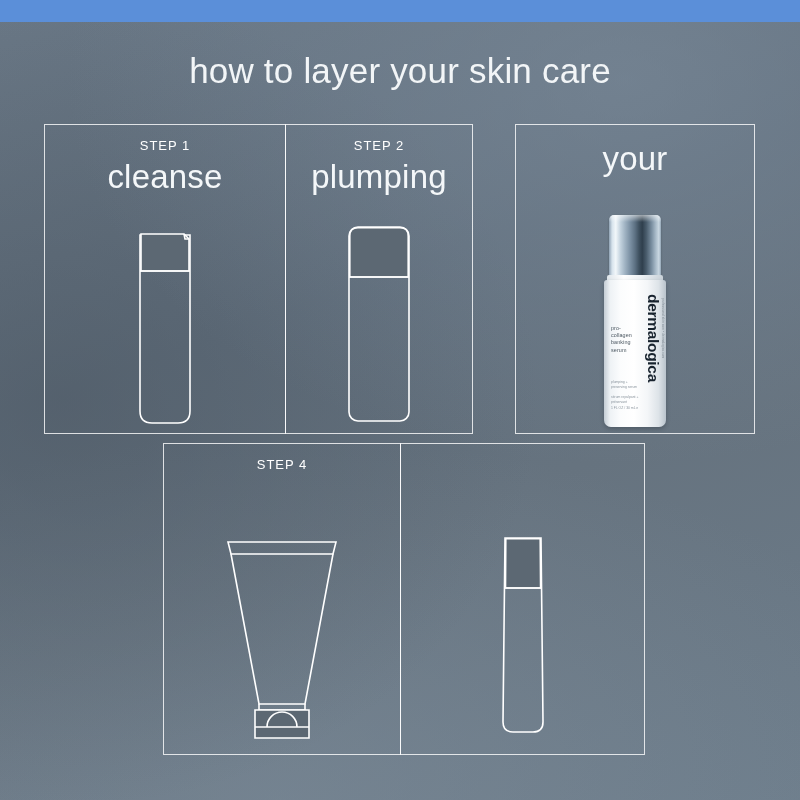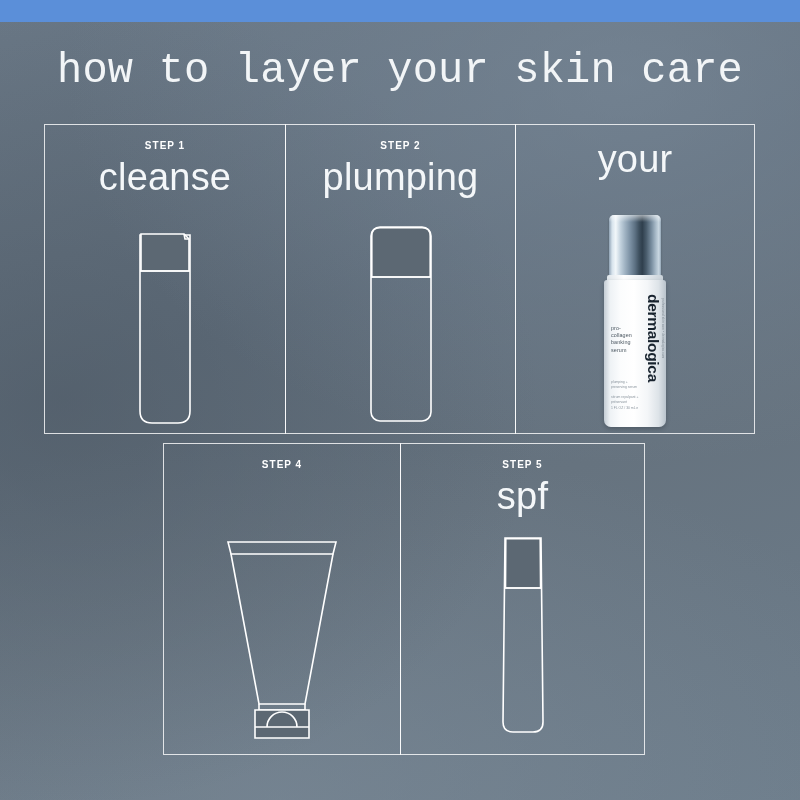--- a/index.html
+++ b/index.html
@@ -37,67 +37,66 @@
   }
 
   
   #title {
     position: absolute;
     left: 0;
     top: 50px;
     width: 800px;
     text-align: center;
     color: #f2f5f7;
-    font-size: 42px;
+    font-size: 35px;
     font-weight: 300;
     letter-spacing: 0.2px;
     line-height: 42px;
     white-space: nowrap;
-    font-family: Liberation Mono, monospace;
   }
 
   
   .row { position: absolute; }
   #row-top    { left: 44px;  top: 124px; width: 711px; height: 310px; }
   #row-bottom { left: 163px; top: 443px; width: 482px; height: 312px; border-radius: 6px; }
 
   .card {
     position: absolute;
     top: 0;
     height: 100%;
     border: 1px solid rgba(255,255,255,0.80);
     box-sizing: border-box;
   }
   
   #card-1 { left: 0px;   width: 242px; }
-  #card-2 { left: 241px; width: 231px; }
+  #card-2 { left: 241px; width: 188px; }
   #card-3 { left: 471px; width: 240px; }
   #card-4 { left: 0px;   width: 238px; }
   #card-5 { left: 237px; width: 245px; }
 
   .card-head {
     position: absolute;
     left: 0;
     top: 12px;
     width: 100%;
     text-align: center;
     pointer-events: none;
   }
   .step-label {
     display: block;
     color: #ffffff;
-    font-size: 10px;
-    font-weight: 700;
+    font-size: 13px;
+    font-weight: 400;
     letter-spacing: 1.0px;
     line-height: 18px;
   }
   .step-name {
     display: block;
     color: #f4f7f9;
-    font-size: 38px;
+    font-size: 33px;
     font-weight: 300;
     letter-spacing: 0.2px;
     line-height: 40px;
     margin-top: 2px;
   }
 
   .art {
     position: absolute;
     left: 0;
     width: 100%;
@@ -315,24 +314,20 @@
           <path class="cap-fill" d="M36 174 L90 174 L90 202 L36 202 Z"></path>
 
           <path class="ln" d="M48 191 A15 15 0 0 1 78 191"></path>
 
           <path class="ln" d="M36 191 L90 191"></path>
         </svg>
       </div>
     </div>
 
     <div class="card" id="card-5">
-      <div class="card-head">
-        <span class="step-label">STEP 5</span>
-        <span class="step-name">spf</span>
-      </div>
       <div class="art" style="top: 82px; height: 218px;">
         <svg class="outline-svg" width="76" height="218" viewBox="0 0 76 218" aria-hidden="true">
 
           <path class="ln" d="M20 12 L56 12 L58 196 Q58 206 48 206 L28 206 Q18 206 18 196 Z"></path>
 
           <path class="cap-fill" d="M20.8 12.8 L55.2 12.8 L55.6 62 L20.5 62 Z"></path>
           <path class="ln" d="M20 62 L56 62"></path>
         </svg>
       </div>
     </div>

